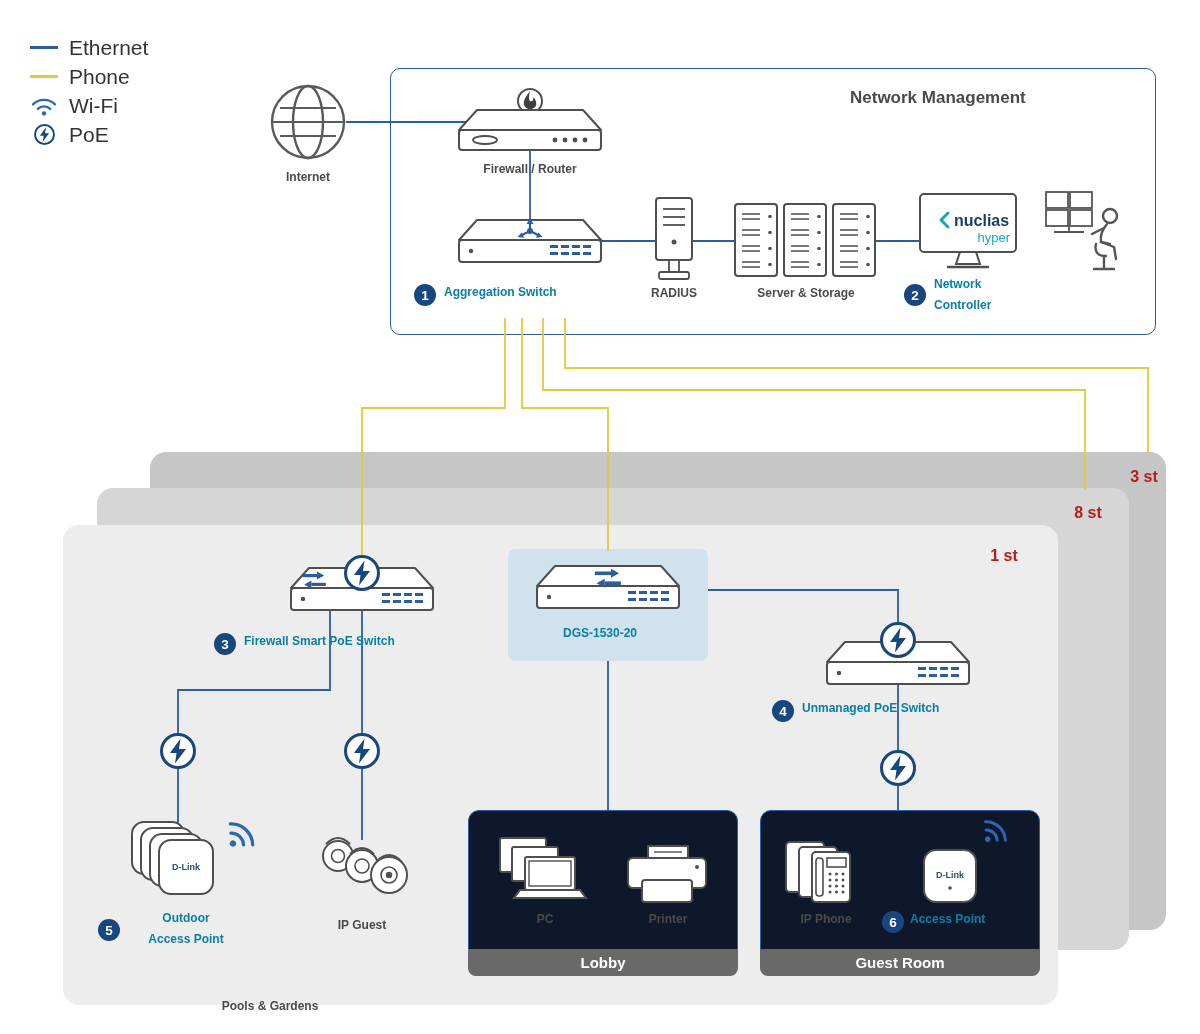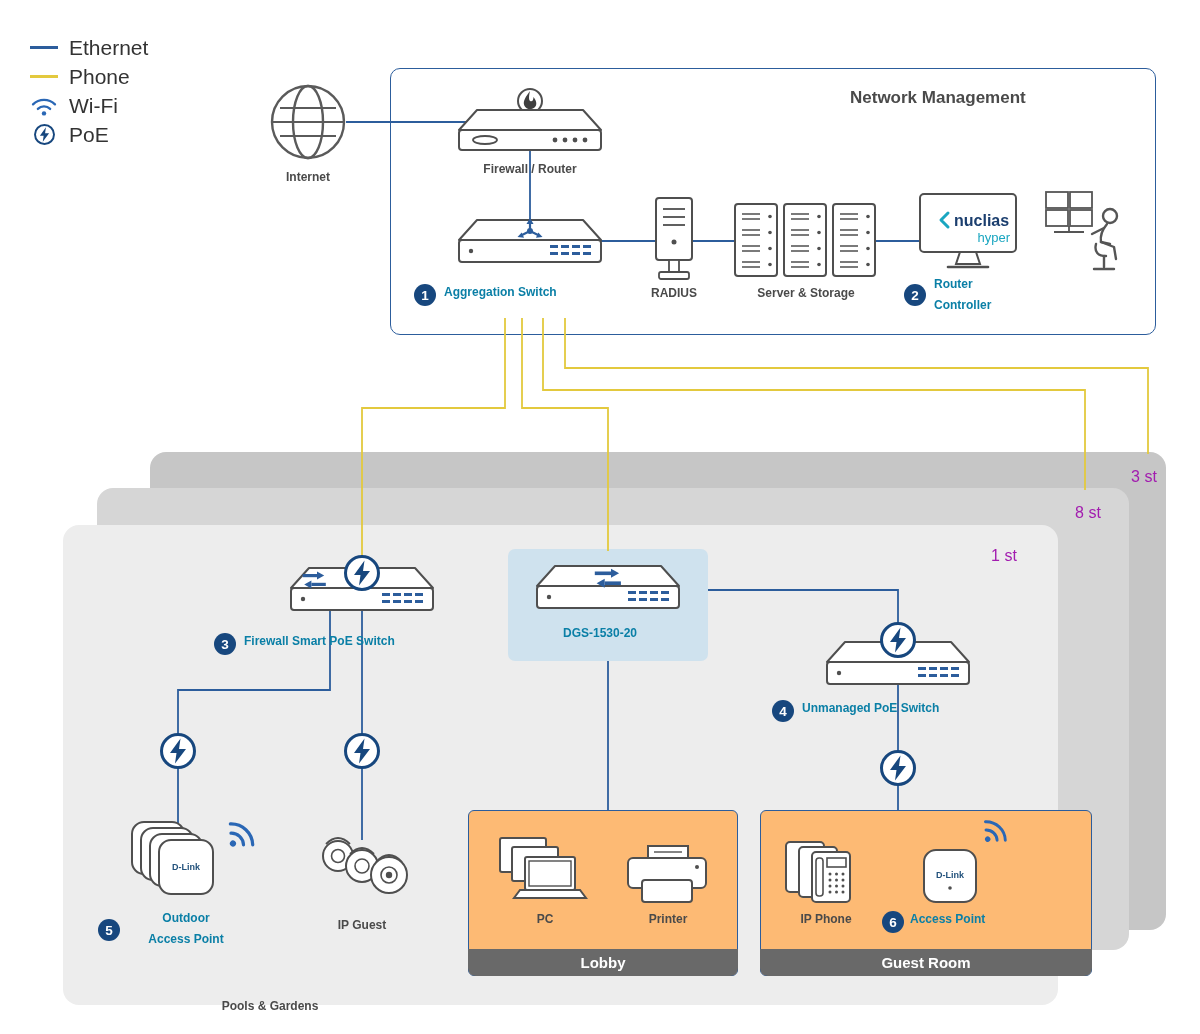--- a/index.html
+++ b/index.html
@@ -7,24 +7,24 @@
   body{font-family:"Liberation Sans",sans-serif;}
   .stage{position:relative;width:1200px;height:1034px;background:#fff;overflow:hidden}
   .abs{position:absolute}
   .lbl{position:absolute;font-weight:bold;font-size:12px;color:#4a4a4a;white-space:nowrap;z-index:3}
   .teal{color:#0a7fa6}
   .center{text-align:center}
   .right{}
   .num{position:absolute;width:22px;height:22px;border-radius:50%;background:#17477e;color:#fff;
        font-size:13.5px;font-weight:bold;display:flex;align-items:center;justify-content:center;z-index:3}
   .floor{position:absolute;border-radius:16px;z-index:1}
-  .floor-lbl{position:absolute;font-size:16px;font-weight:normal;color:#a21caf;z-index:3}
+  .floor-lbl{position:absolute;font-size:16px;font-weight:bold;color:#b91c1c;z-index:3}
   .nmbox{position:absolute;left:390px;top:68px;width:766px;height:267px;background:#fff;
          border:1.6px solid #2c5d9c;border-radius:10px;z-index:1}
-  .room{position:absolute;background:#fdba74;border:1.6px solid #2c5d9c;border-radius:6px;z-index:3}
+  .room{position:absolute;background:#0f172a;border:1.6px solid #2c5d9c;border-radius:11px;z-index:3}
   .room-bar{position:absolute;left:-1px;right:-1px;bottom:-1px;height:27px;background:#696969;color:#fff;
             font-weight:bold;font-size:15px;display:flex;align-items:center;justify-content:center;
             border-radius:0 0 8px 8px}
   svg.icon{position:absolute;z-index:3}
   svg.lines{position:absolute;left:0;top:0;z-index:2;pointer-events:none}
   .legend{position:absolute;left:28px;top:33px;z-index:3}
   .legend-row{display:flex;align-items:center;gap:9px;height:29px}
   .legend-swatch{width:32px;display:flex;justify-content:center;align-items:center}
   .legend-line{display:block;width:28px;height:2.5px}
   .legend-text{font-size:21px;color:#333}
@@ -198,21 +198,21 @@
   <svg class="icon" style="left:918px;top:192px" width="100" height="84" viewBox="0 0 100 84">
     <rect x="2" y="2" width="96" height="58" rx="4" fill="#fff" stroke="#4f4f4f" stroke-width="2"></rect>
     <path d="M30,21 l-7,7 7,7" fill="none" stroke="#1aa6c0" stroke-width="3" stroke-linecap="round" stroke-linejoin="round"></path>
     <text x="36" y="34" font-family="Liberation Sans, sans-serif" font-size="16" font-weight="bold" fill="#1b3e6e">nuclias</text>
     <text x="92" y="50" text-anchor="end" font-family="Liberation Sans, sans-serif" font-size="13" fill="#1aa6c0">hyper</text>
     <polygon points="42,60 58,60 62,72 38,72" fill="#fff" stroke="#4f4f4f" stroke-width="2"></polygon>
     <line x1="30" y1="75" x2="70" y2="75" stroke="#4f4f4f" stroke-width="2.6" stroke-linecap="round"></line>
   </svg>
   <div class="num" style="left:904px;top:284px">2</div>
   <div class="lbl teal two-line" style="left:934px;top:274px">
-    <div>Router</div>
+    <div>Network</div>
     <div>Controller</div>
   </div>
 
   <svg class="icon" style="left:1044px;top:186px" width="96" height="92" viewBox="0 0 96 92">
     <g fill="#fff" stroke="#555" stroke-width="1.8">
       <rect x="2" y="6" width="22" height="16"></rect>
         <rect x="26" y="6" width="22" height="16"></rect>
       <rect x="2" y="24" width="22" height="16"></rect>
         <rect x="26" y="24" width="22" height="16"></rect>
     </g>
@@ -368,21 +368,21 @@
     <g fill="#fff" stroke="#4f4f4f" stroke-width="2">
       <rect x="22" y="2" width="40" height="12"></rect>
       <rect x="2" y="14" width="78" height="30" rx="5"></rect>
       <rect x="16" y="36" width="50" height="22" rx="3"></rect>
     </g>
     <line x1="28" y1="8" x2="56" y2="8" stroke="#4f4f4f" stroke-width="1.4"></line>
     <circle cx="71" cy="23" r="2" fill="#4f4f4f"></circle>
   </svg>
   <div class="lbl center" style="left:628px;top:912px;width:80px">Printer</div>
 
-  <div class="room" style="left:760px;top:810px;width:332px;height:166px">
+  <div class="room" style="left:760px;top:810px;width:280px;height:166px">
     <div class="room-bar">Guest Room</div>
   </div>
   <svg class="icon" style="left:784px;top:840px" width="80" height="64" viewBox="0 0 80 64">
     <g fill="#fff" stroke="#4f4f4f" stroke-width="2">
       <rect x="2" y="2" width="38" height="50" rx="4"></rect>
       <rect x="15" y="7" width="38" height="50" rx="4"></rect>
       <rect x="28" y="12" width="38" height="50" rx="4"></rect>
     </g>
     <rect x="32" y="18" width="7" height="38" rx="3" fill="#fff" stroke="#4f4f4f" stroke-width="1.6"></rect>
     <rect x="43" y="18" width="19" height="9" fill="none" stroke="#4f4f4f" stroke-width="1.6"></rect>

